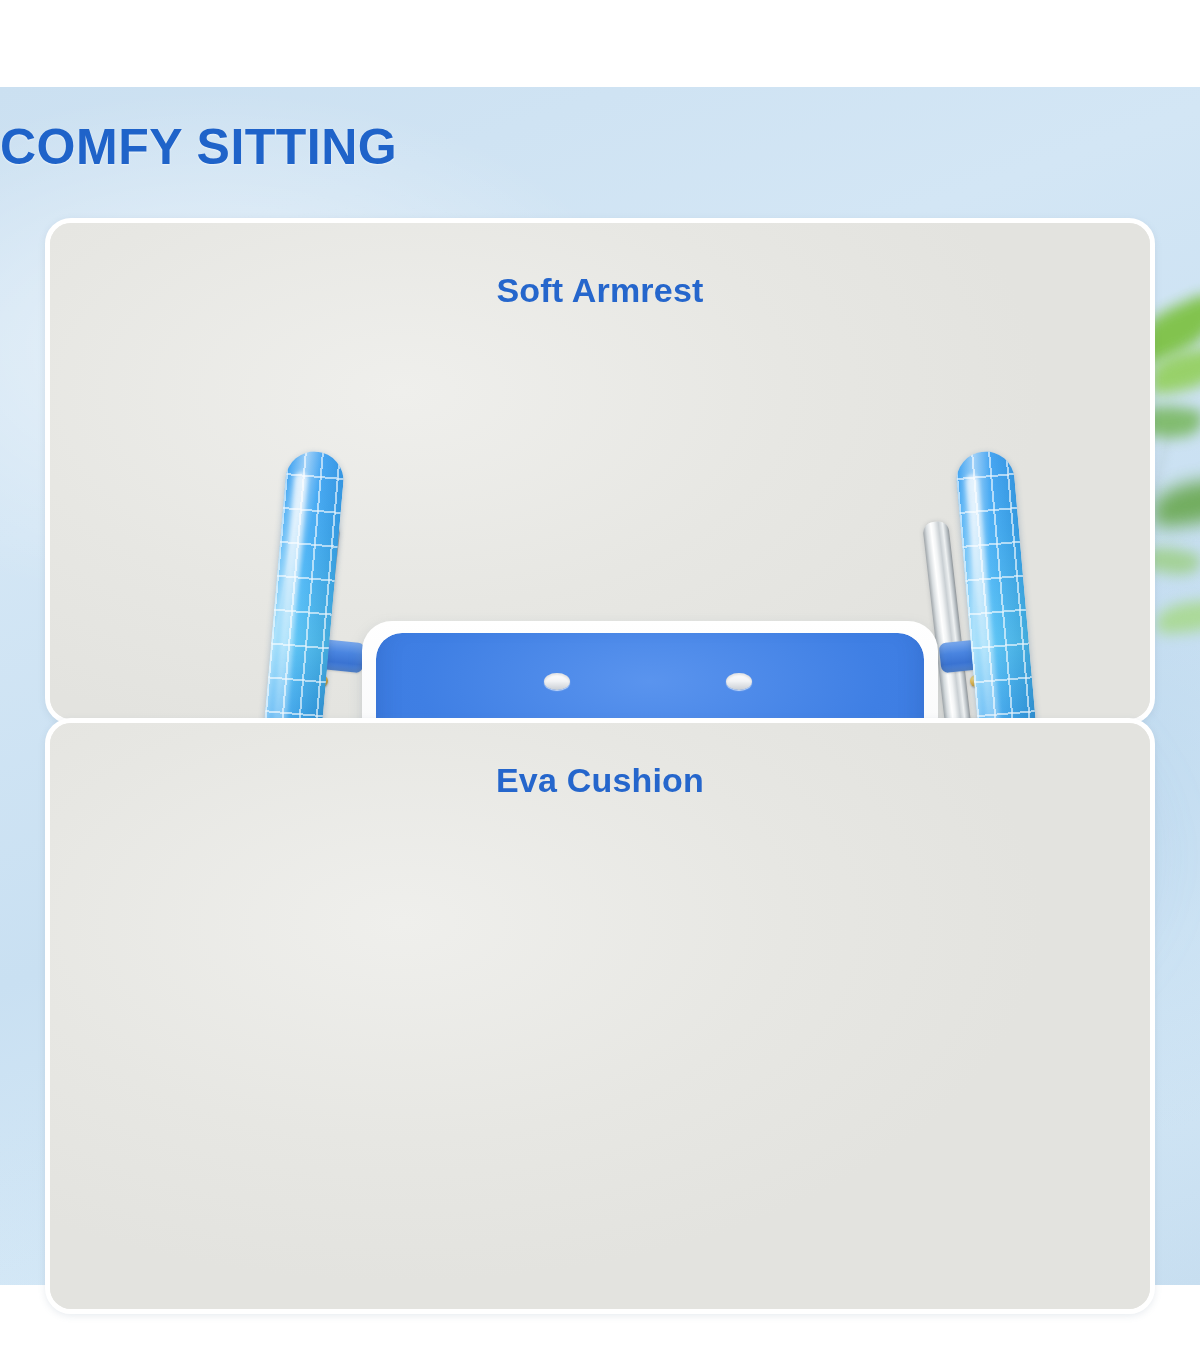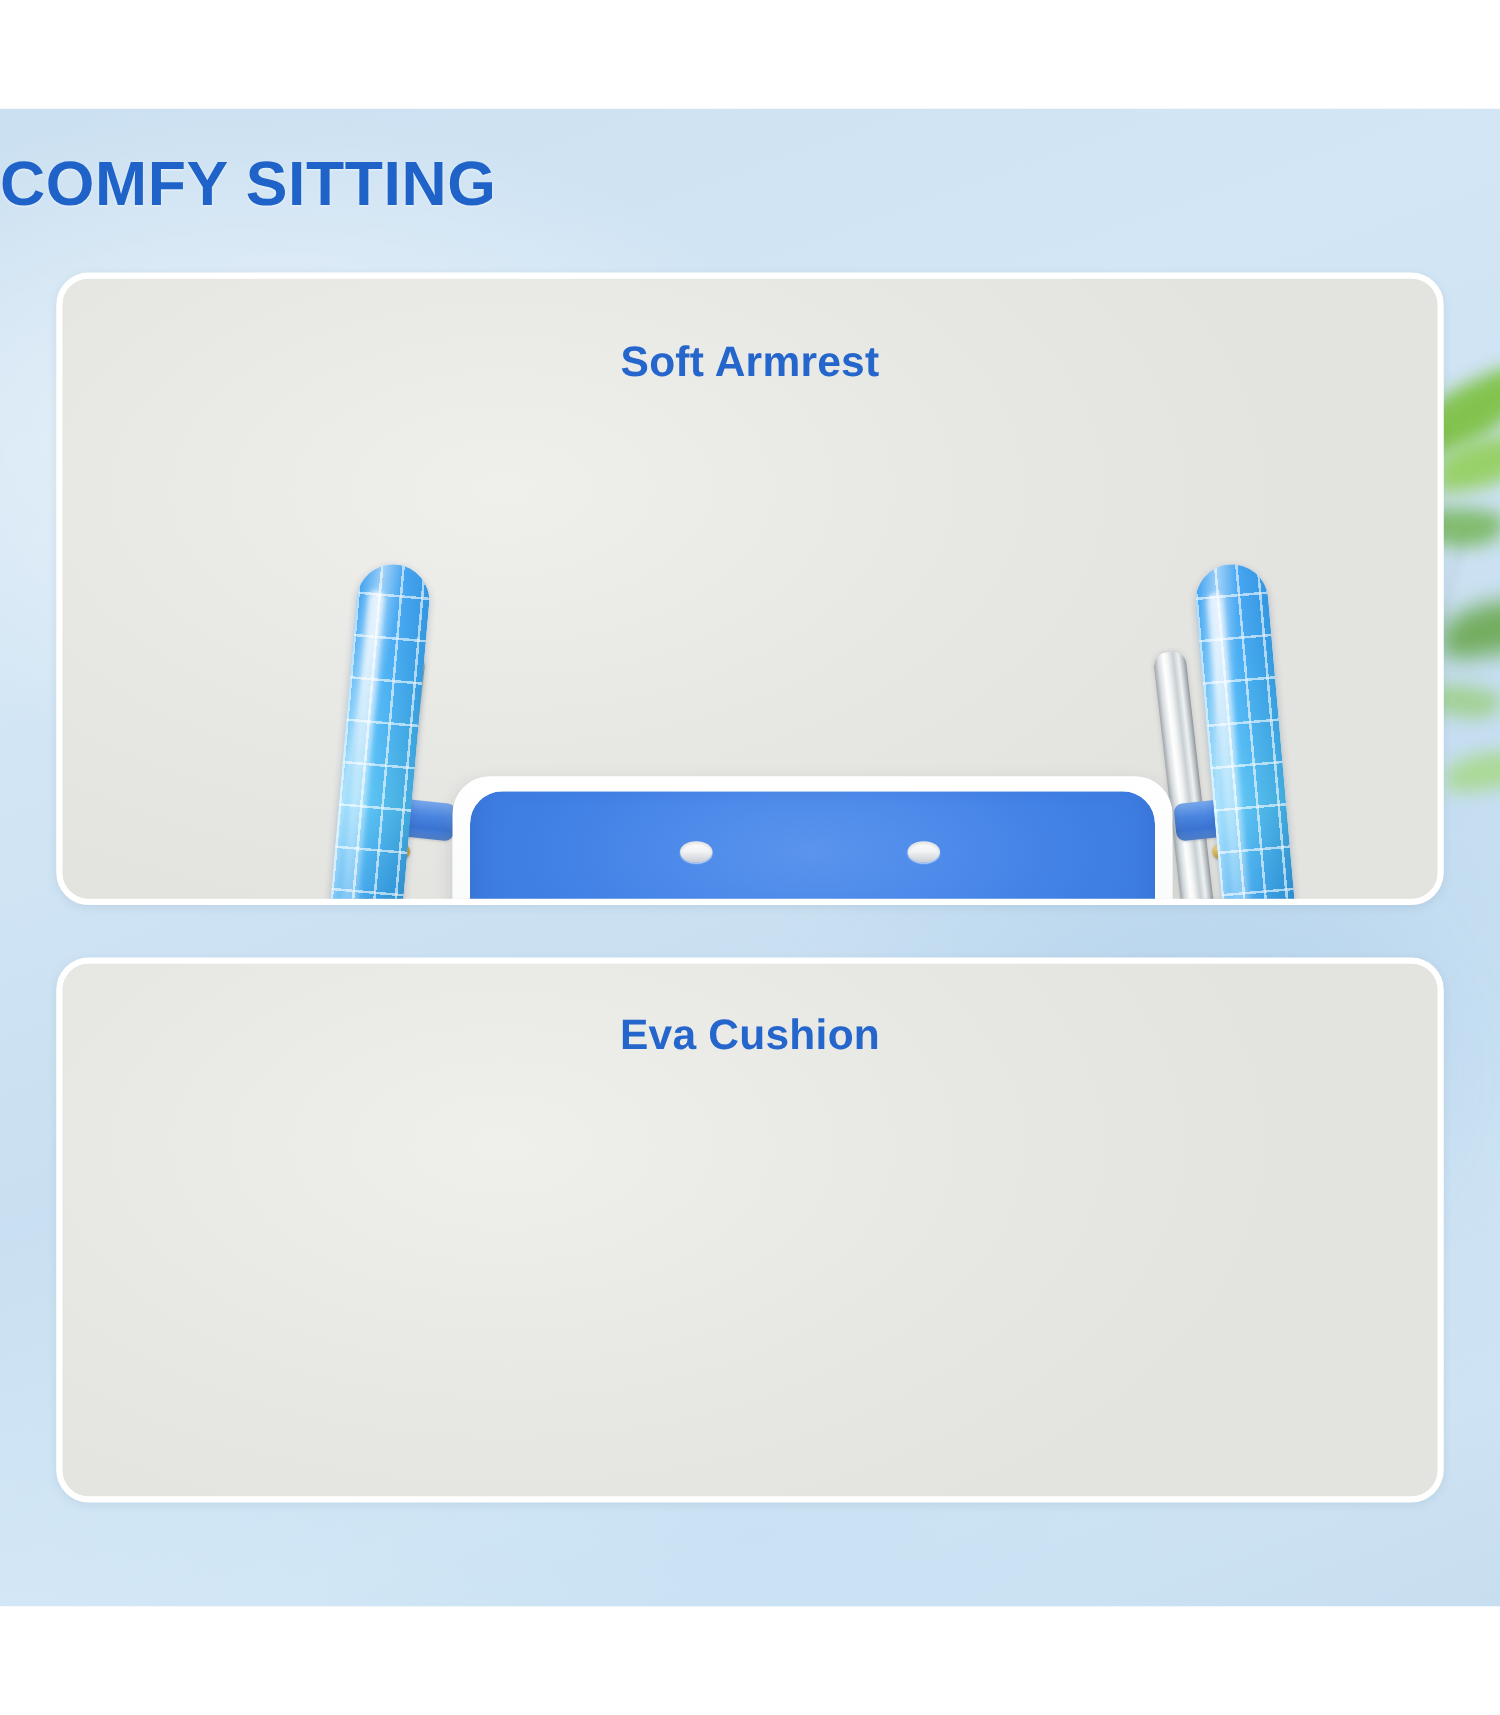--- a/index.html
+++ b/index.html
@@ -56,21 +56,21 @@
   
   .panel {
     position: absolute; left: 45px; width: 1110px;
     background: #e8e8e4;
     border: 5px solid #ffffff;
     border-radius: 26px;
     overflow: hidden;
     box-shadow: 0 2px 7px rgba(110,135,160,.16);
   }
   .panel.p1 { top: 218px;  height: 506px; }
-  .panel.p2 { top: 766px;  height: 436px; }
+  .panel.p2 { top: 718px;  height: 596px; }
   .panel-bg {
     position: absolute; inset: 0;
     background:
       radial-gradient(ellipse 640px 360px at 32% 34%, #efefec 0%, #e7e7e3 60%, #e3e3df 100%);
   }
   .panel-label {
     position: absolute; top: 48px; width: 100%; text-align: center;
     font-size: 34px; font-weight: 600; color: #2566cc; letter-spacing: .2px;
     z-index: 40;
   }

